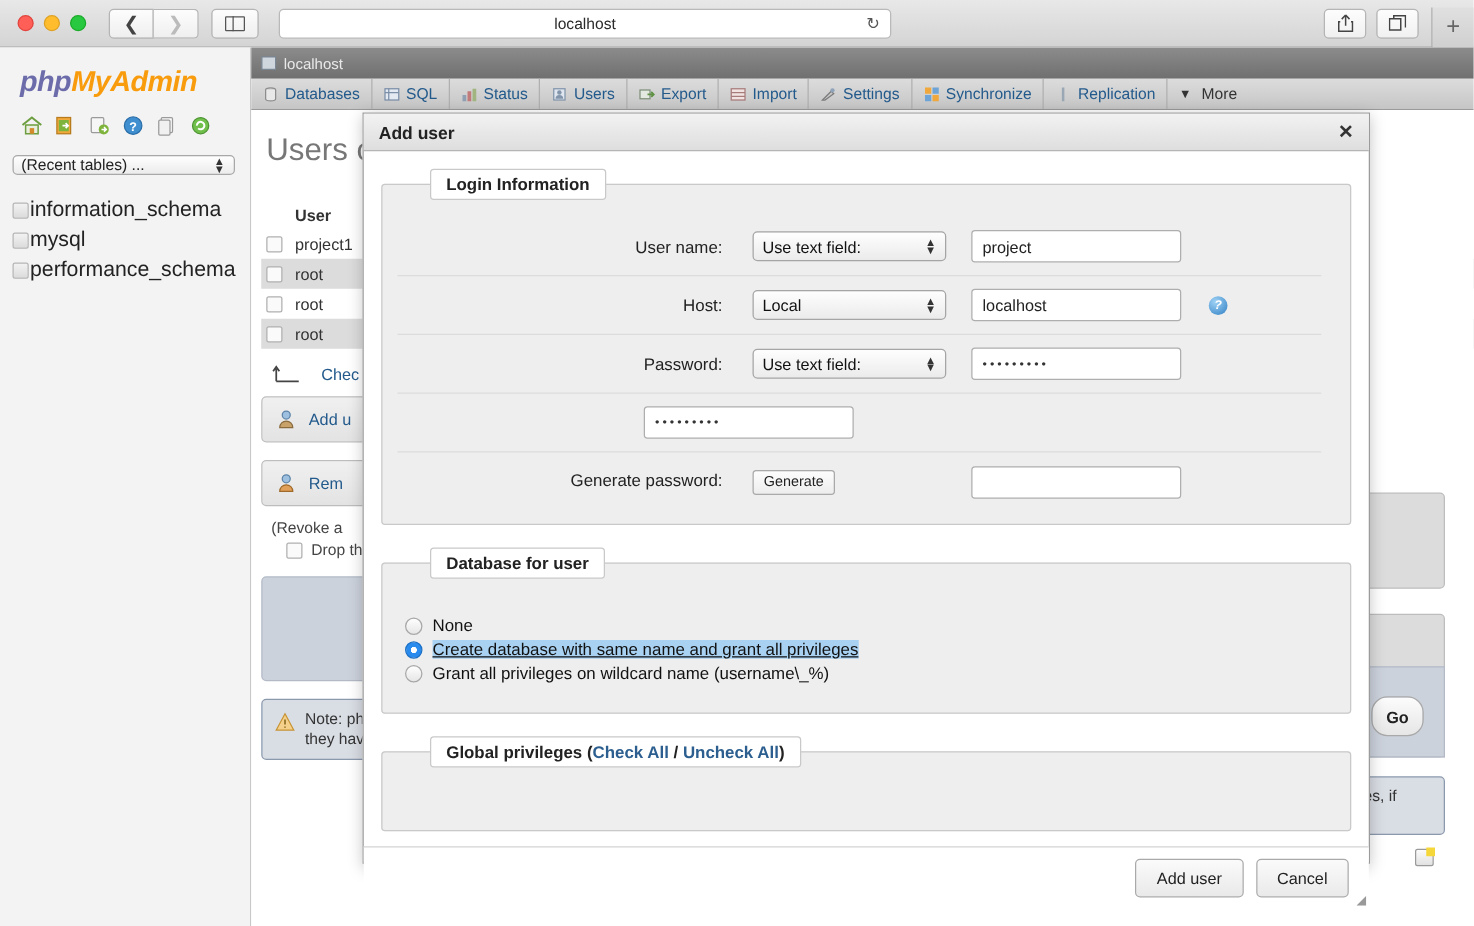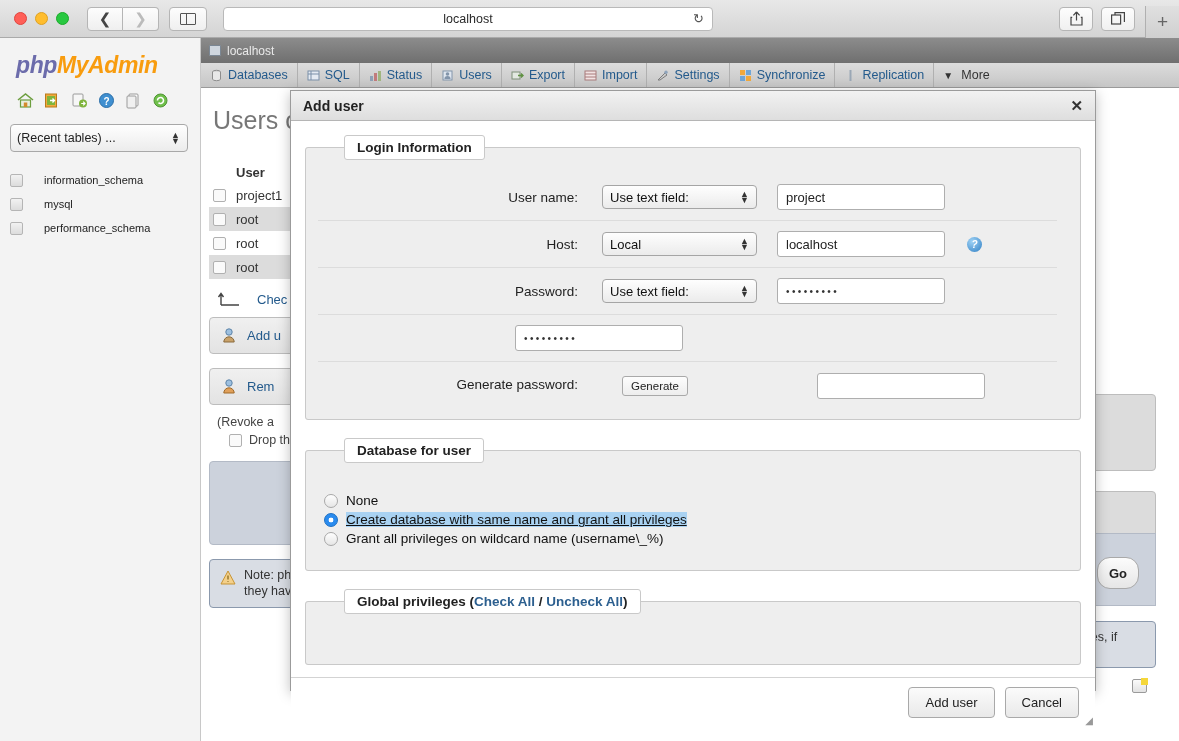--- a/index.html
+++ b/index.html
@@ -66,33 +66,33 @@
     margin: 14px 0 0 16px; font-size: 23px; font-style: italic; font-weight: bold;
     letter-spacing: -0.4px;
   }
   .pma-logo .php { color: #6c6cab; }
   .pma-logo .mya { color: #f89c0e; }
 
   .side-icons { display: flex; gap: 8px; margin: 12px 0 0 16px; }
   .sicon { width: 19px; height: 19px; display:inline-block; position: relative; }
 
   .recent-select {
-    margin: 14px 3px 0 10px; height: 28px; width: 178px;
+    margin: 14px 3px 0 10px; height: 16px; width: 178px;
     background: linear-gradient(#fefefe,#ececec);
     border: 1px solid #a8a8a8; border-radius: 4px;
     display: flex; align-items: center; padding: 0 6px;
     font-size: 12.5px; color: #222; position: relative;
   }
   .sel-arrows {
     position: absolute; right: 7px; display:flex; flex-direction: column; line-height: 6px;
     font-size: 9px; color: #333;
   }
 
   .db-list { margin: 16px 0 0 10px; }
-  .db-item { display:flex; align-items:center; gap: 21px; height: 24px; font-size: 11px; color: #222; }
+  .db-item { display:flex; align-items:center; gap: 1px; height: 24px; font-size: 17px; color: #222; }
   .db-ico {
     width: 13px; height: 13px; background: linear-gradient(#f2f2f2,#dcdcdc);
     border: 1px solid #b5b5b5; border-radius: 2px;
   }
 
   
   .pma-main {
     position: absolute; left: 201px; top: 38px; width: 978px; height: 703px;
     background: #ffffff;
   }
@@ -182,21 +182,21 @@
     background: #fff; border: 1px solid #c9c9c9; border-radius: 3px;
     padding: 4px 12px; font-size: 13.5px; font-weight: bold; color: #222;
     margin-left: 26px;
   }
   .legend-link { color: #2c5f8f; }
 
   .frow {
     display: flex; align-items: center; min-height: 47px;
     border-bottom: 1px solid #dcdcdc; padding-left: 8px;
   }
-  .frow:last-child { border-bottom: none; gap: 20px; }
+  .frow:last-child { border-bottom: none; }
   .flabel {
     width: 262px; text-align: right; padding-right: 10px;
     font-size: 13.5px; color: #222;
   }
   .fsel {
     width: 155px; height: 24px; background: linear-gradient(#fefefe,#ebebeb);
     border: 1px solid #a5a5a5; border-radius: 4px; position: relative;
     display: flex; align-items: center; padding-left: 7px;
     font-size: 13px; color: #111; margin-left: 14px;
   }

